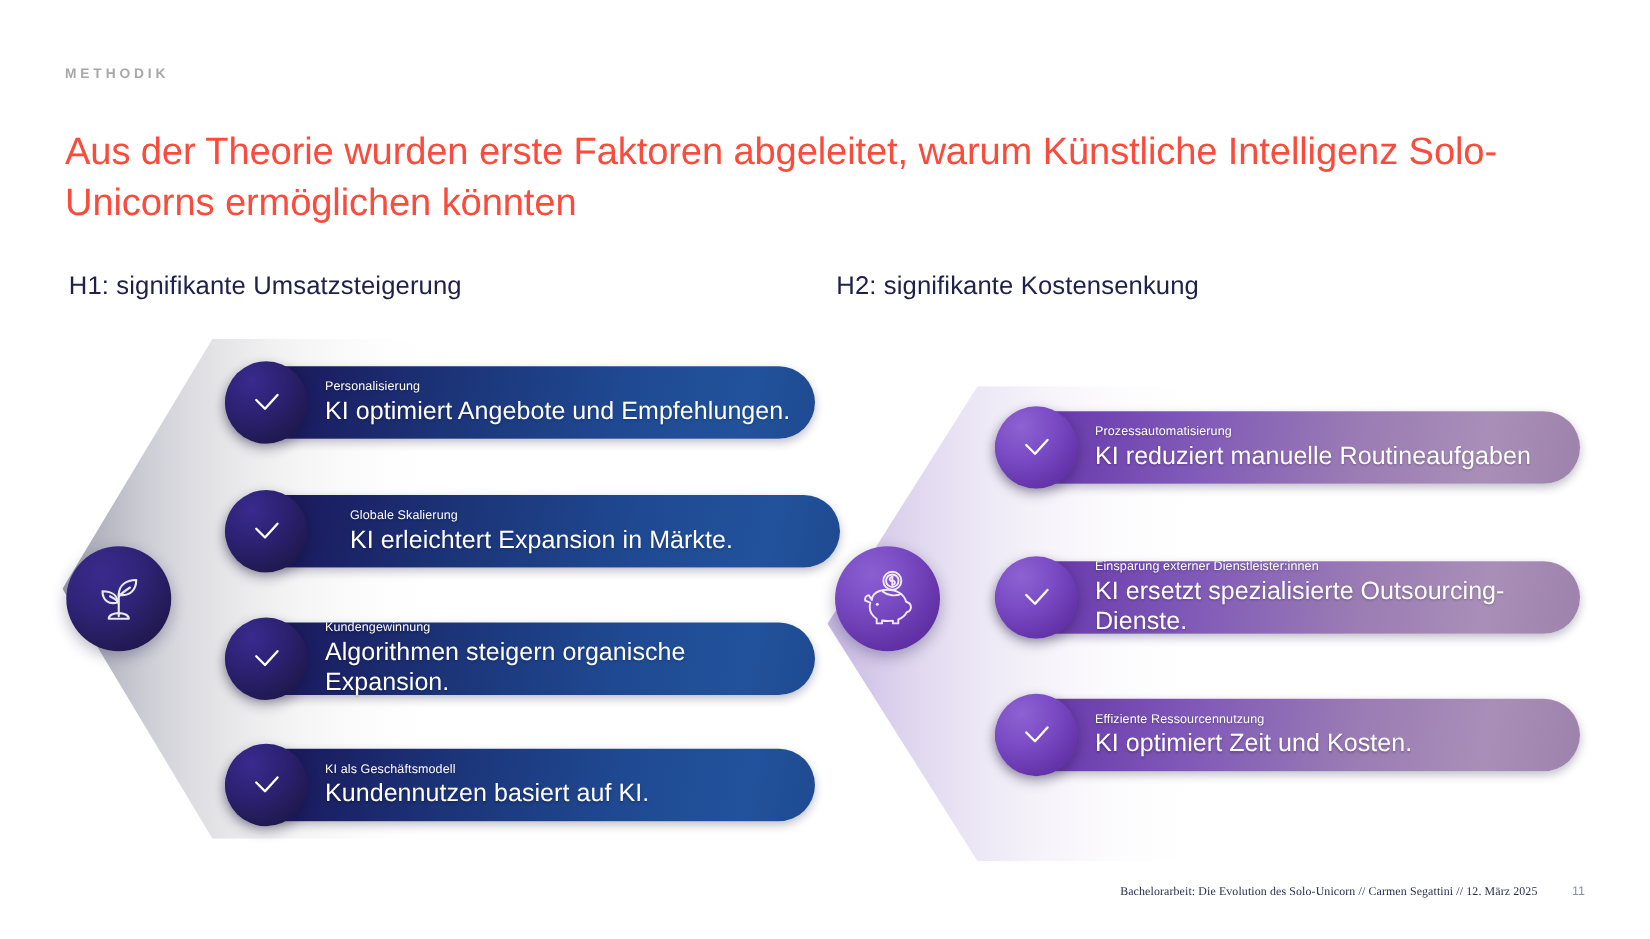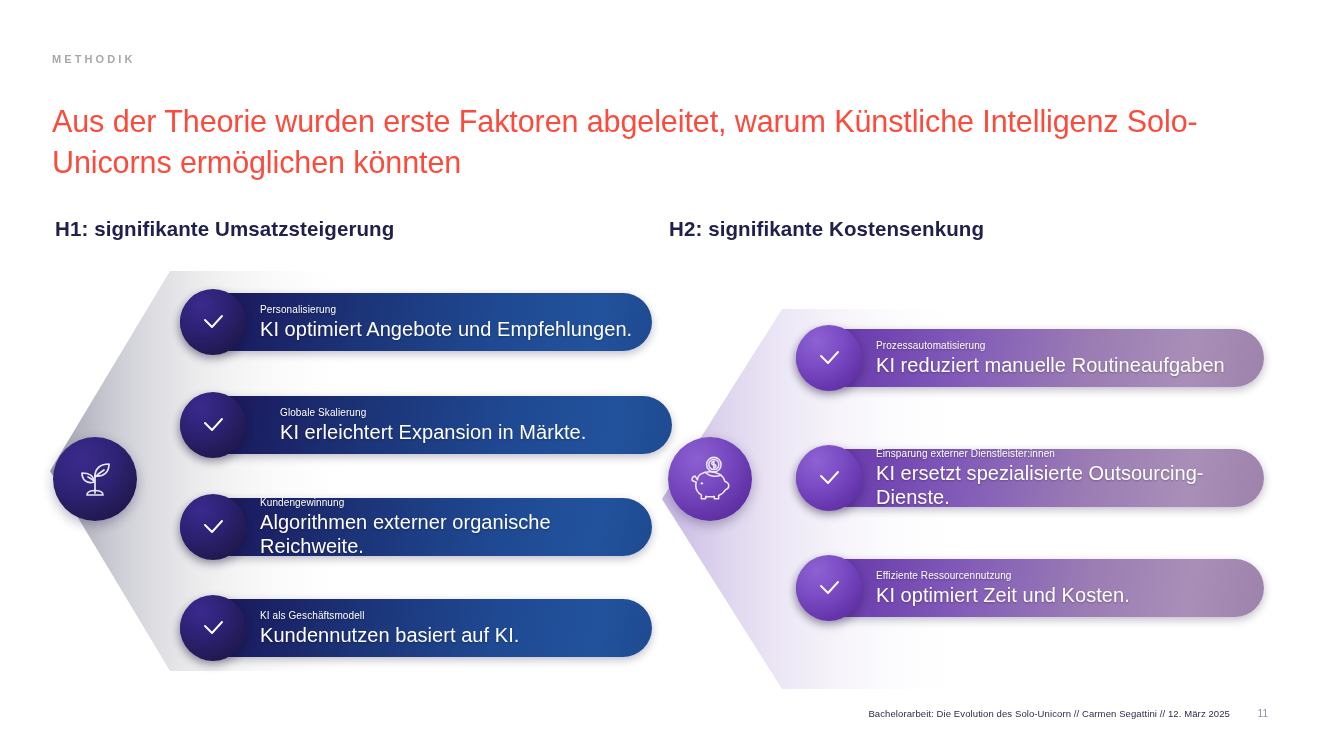--- a/index.html
+++ b/index.html
@@ -44,21 +44,21 @@
     line-height: 1.33;
     font-weight: 400;
     color: #fa4b3c;
     letter-spacing: -0.1px;
   }
 
   
   .col-head {
     position: absolute;
     font-size: 20.5px;
-    font-weight: 700;
+    font-weight: 400;
     color: #20204d;
     letter-spacing: 0.1px;
   }
   .col-head.h1 { left: 55px;  top: 204px; }
   .col-head.h2 { left: 669px; top: 204px; }
 
   
   .chevron {
     position: absolute;
     pointer-events: none;
@@ -162,20 +162,21 @@
 
   
   .footer {
     position: absolute;
     right: 90px;
     bottom: 32px;
     font-size: 9.5px;
     color: #2b2b4d;
     letter-spacing: 0.1px;
     white-space: nowrap;
+    font-family: Liberation Serif, serif;
   }
   .page-num {
     position: absolute;
     right: 52px;
     bottom: 32px;
     font-size: 10px;
     color: #8e8ea8;
   }
 </style>
 </head>
@@ -274,21 +275,21 @@
   </div>
 
   <div class="pill blue" id="pill-l2">
     <span class="pill-badge">
       <svg width="30" height="30" viewBox="0 0 30 30" fill="none" stroke="#ffffff" stroke-width="1.9" stroke-linecap="round" stroke-linejoin="round" aria-hidden="true">
         <path d="M7 13 L14 20 L24 9"></path>
       </svg>
     </span>
     <span class="pill-text">
       <span class="pill-title" style="display: block;">Kundengewinnung</span>
-      <span class="pill-sub" style="display: block;">Algorithmen externer organische Reichweite.</span>
+      <span class="pill-sub" style="display: block;">Algorithmen steigern organische Expansion.</span>
     </span>
   </div>
 
   <div class="pill blue" id="pill-l3">
     <span class="pill-badge">
       <svg width="30" height="30" viewBox="0 0 30 30" fill="none" stroke="#ffffff" stroke-width="1.9" stroke-linecap="round" stroke-linejoin="round" aria-hidden="true">
         <path d="M7 13 L14 20 L24 9"></path>
       </svg>
     </span>
     <span class="pill-text">

